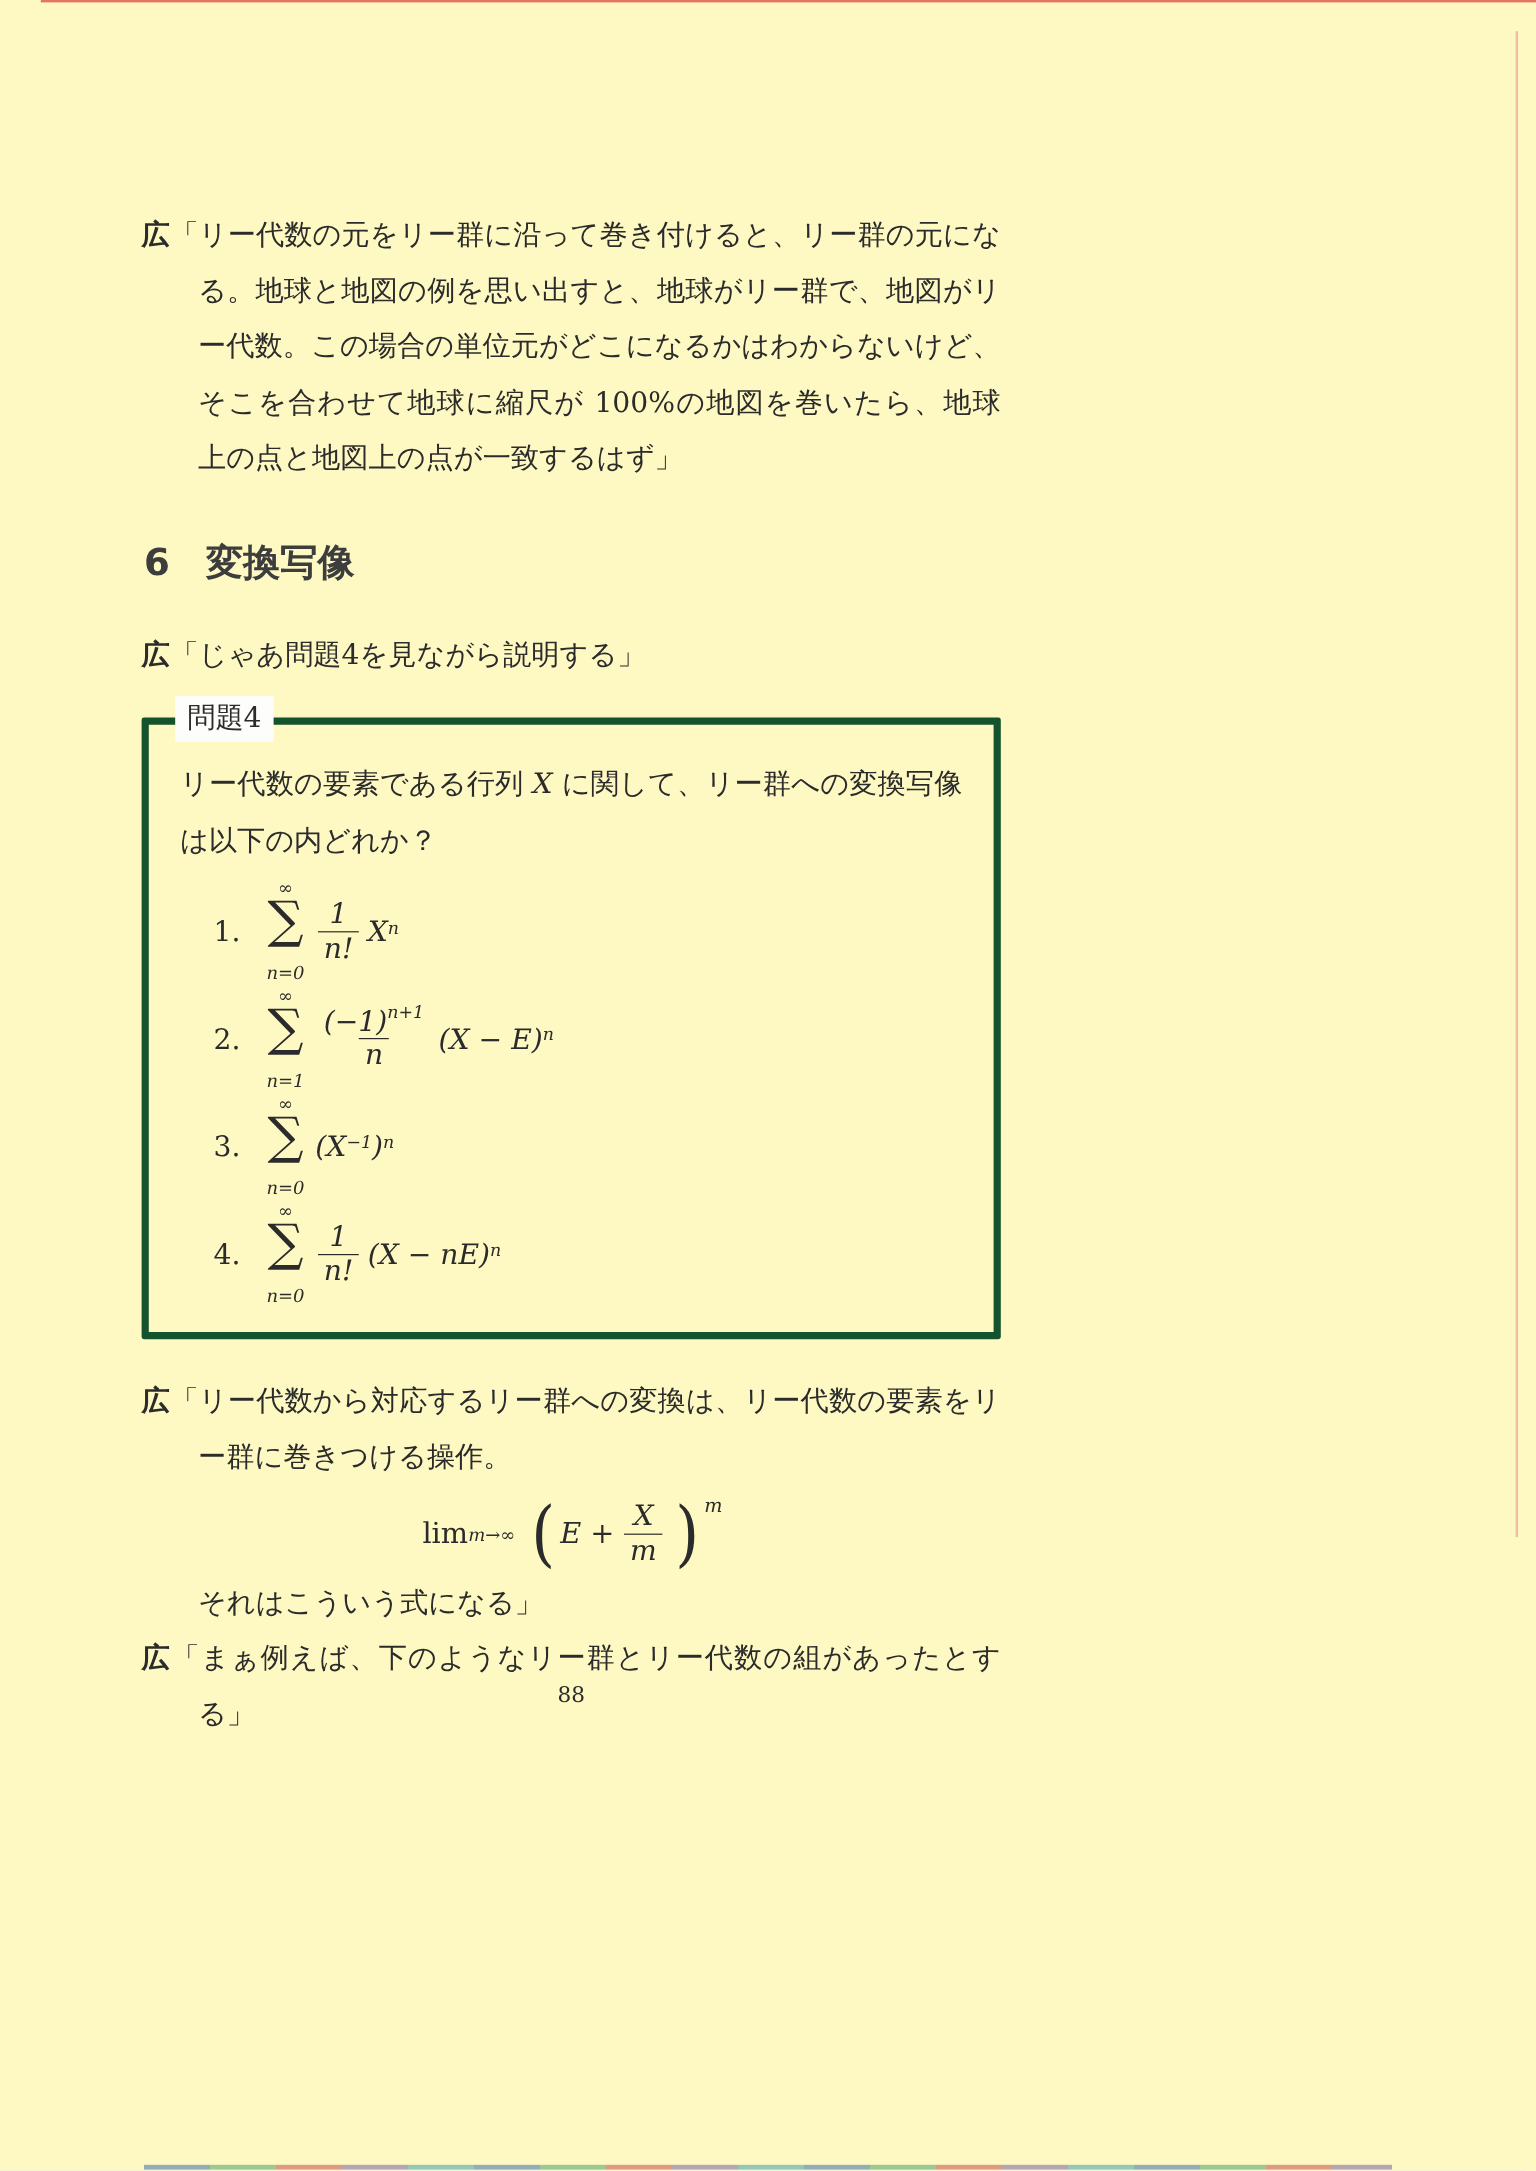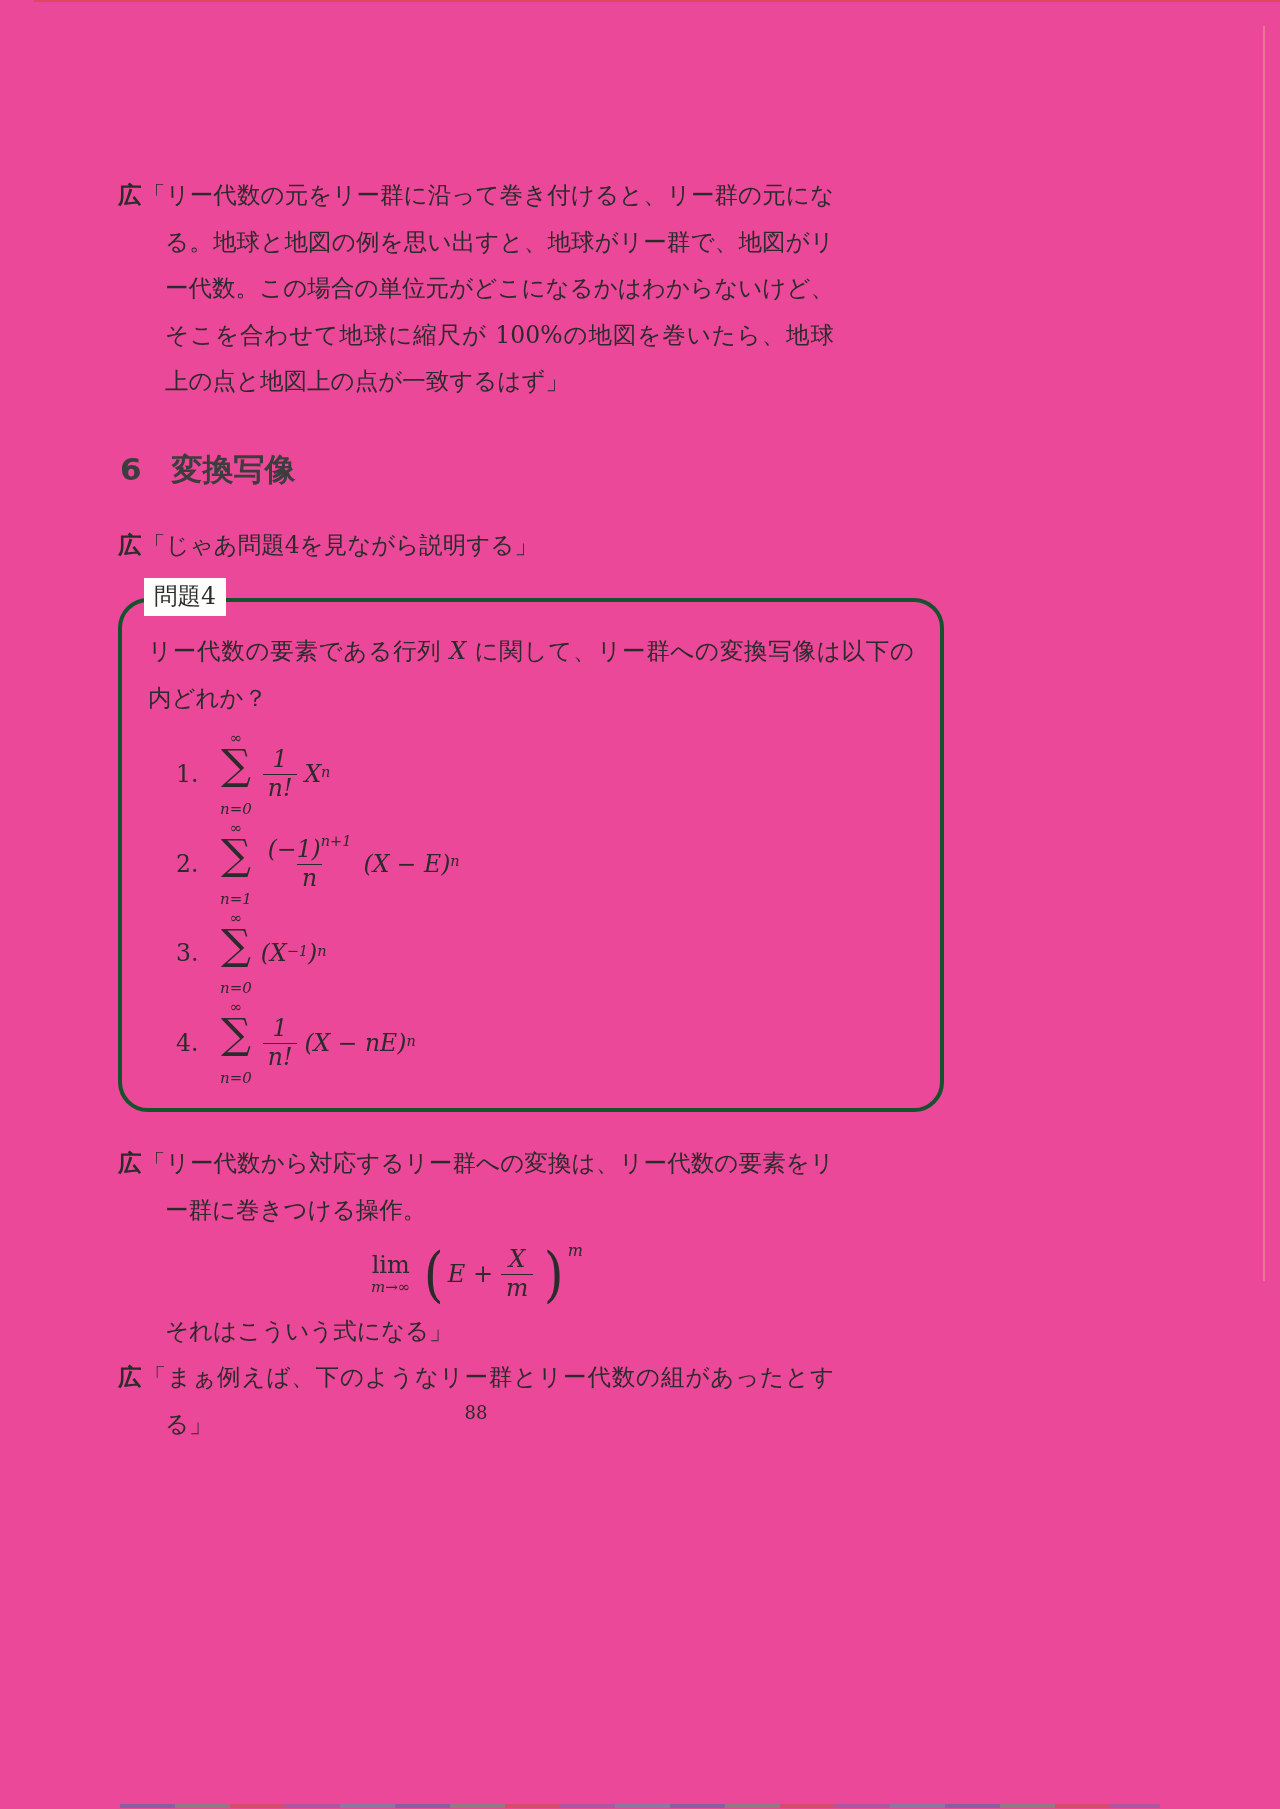--- a/index.html
+++ b/index.html
@@ -1,20 +1,20 @@
 <!DOCTYPE html>
 <html lang="ja"><head>
 <meta charset="utf-8">
 <style>
   html,body { margin:0; padding:0; background:#e9e9e9; }
   .page {
     position:relative;
     width:1280px; height:1809px;
     margin:0 auto;
-    background:#ec4899;
+    background:#fef9c3;
     font-family:"DejaVu Serif","Liberation Serif",serif;
     color:#2b2b2b;
     overflow:hidden;
   }
   
   .artifact-top    { position:absolute; top:0; left:34px; right:0; height:2px; background:#d84a42; opacity:.75; }
   .artifact-right  { position:absolute; top:26px; right:15px; width:2px; height:1255px; background:#e89690; opacity:.6; }
   .artifact-bottom { position:absolute; bottom:1px; left:120px; right:120px; height:4px; opacity:.55;
     background:repeating-linear-gradient(90deg,#3a6fb0 0 55px,#49a36b 55px 110px,#c2504a 110px 165px,#7a62a8 165px 220px,#3aa0a8 220px 275px); }
 
@@ -32,23 +32,23 @@
     display:flex; align-items:baseline; gap:30px;
     font-family:"DejaVu Sans","Liberation Sans",sans-serif;
     font-weight:bold; font-size:31px; color:#3d3d3d;
     margin:46px 0 34px 2px; line-height:1.2;
   }
 
   
   .problem-box {
     position:relative;
     box-sizing:border-box;
-    width:826px;
-    border:4px solid #14532d;
-    border-radius:30px;
+    width:716px;
+    border:6px solid #14532d;
+    border-radius:2px;
     margin:30px 0 28px 0;
     padding:26px 26px 18px 26px;
   }
   .problem-box-label {
     position:absolute; top:-24px; left:22px;
     background:#fdfdfb; padding:0 10px;
     font-size:23.5px; line-height:1.6;
   }
   .question { margin:0 0 10px 0; }
 
@@ -60,21 +60,21 @@
   .sum .top   { font-size:15px; padding-bottom:1px; }
   .sum .sigma { font-size:42px; line-height:.85; }
   .sum .bot   { font-size:15px; font-style:italic; padding-top:19px; }
   .frac { display:inline-flex; flex-direction:column; align-items:center; line-height:1.1; margin:0 7px 0 2px; }
   .frac .num { padding:0 5px 1px; font-style:italic; }
   .frac .den { border-top:1.6px solid #2b2b2b; padding:1px 5px 0; font-style:italic; }
   sup.msup { font-size:14.5px; font-style:italic; position:relative; top:-.15em; }
   .body-it { font-style:italic; }
 
   .formula-center { display:flex; justify-content:center; align-items:center; margin:14px 0 6px 0; line-height:1; }
-  .lim-col { display:inline-flex; flex-direction:column; align-items:center; margin-right:12px; line-height:1; }
+  .lim-col { display:inline-flex; flex-direction:row; align-items:center; margin-right:12px; line-height:1; }
   .lim-col .lim { font-size:24px; }
   .lim-col .sub { font-size:15px; font-style:italic; padding-top:3px; }
   .bigparen { font-size:60px; font-weight:300; line-height:.9; transform:scaleX(.85); display:inline-block; }
   .paren-body { display:inline-flex; align-items:center; margin:0 2px; }
   .paren-body .base { font-style:italic; margin-right:6px; font-size:24px; }
   .expo { font-size:16px; font-style:italic; position:relative; top:-1.45em; left:2px; }
 
   .page-number {
     position:absolute; top:1402px; left:118px; width:716px;
     text-align:center; font-size:18px;

